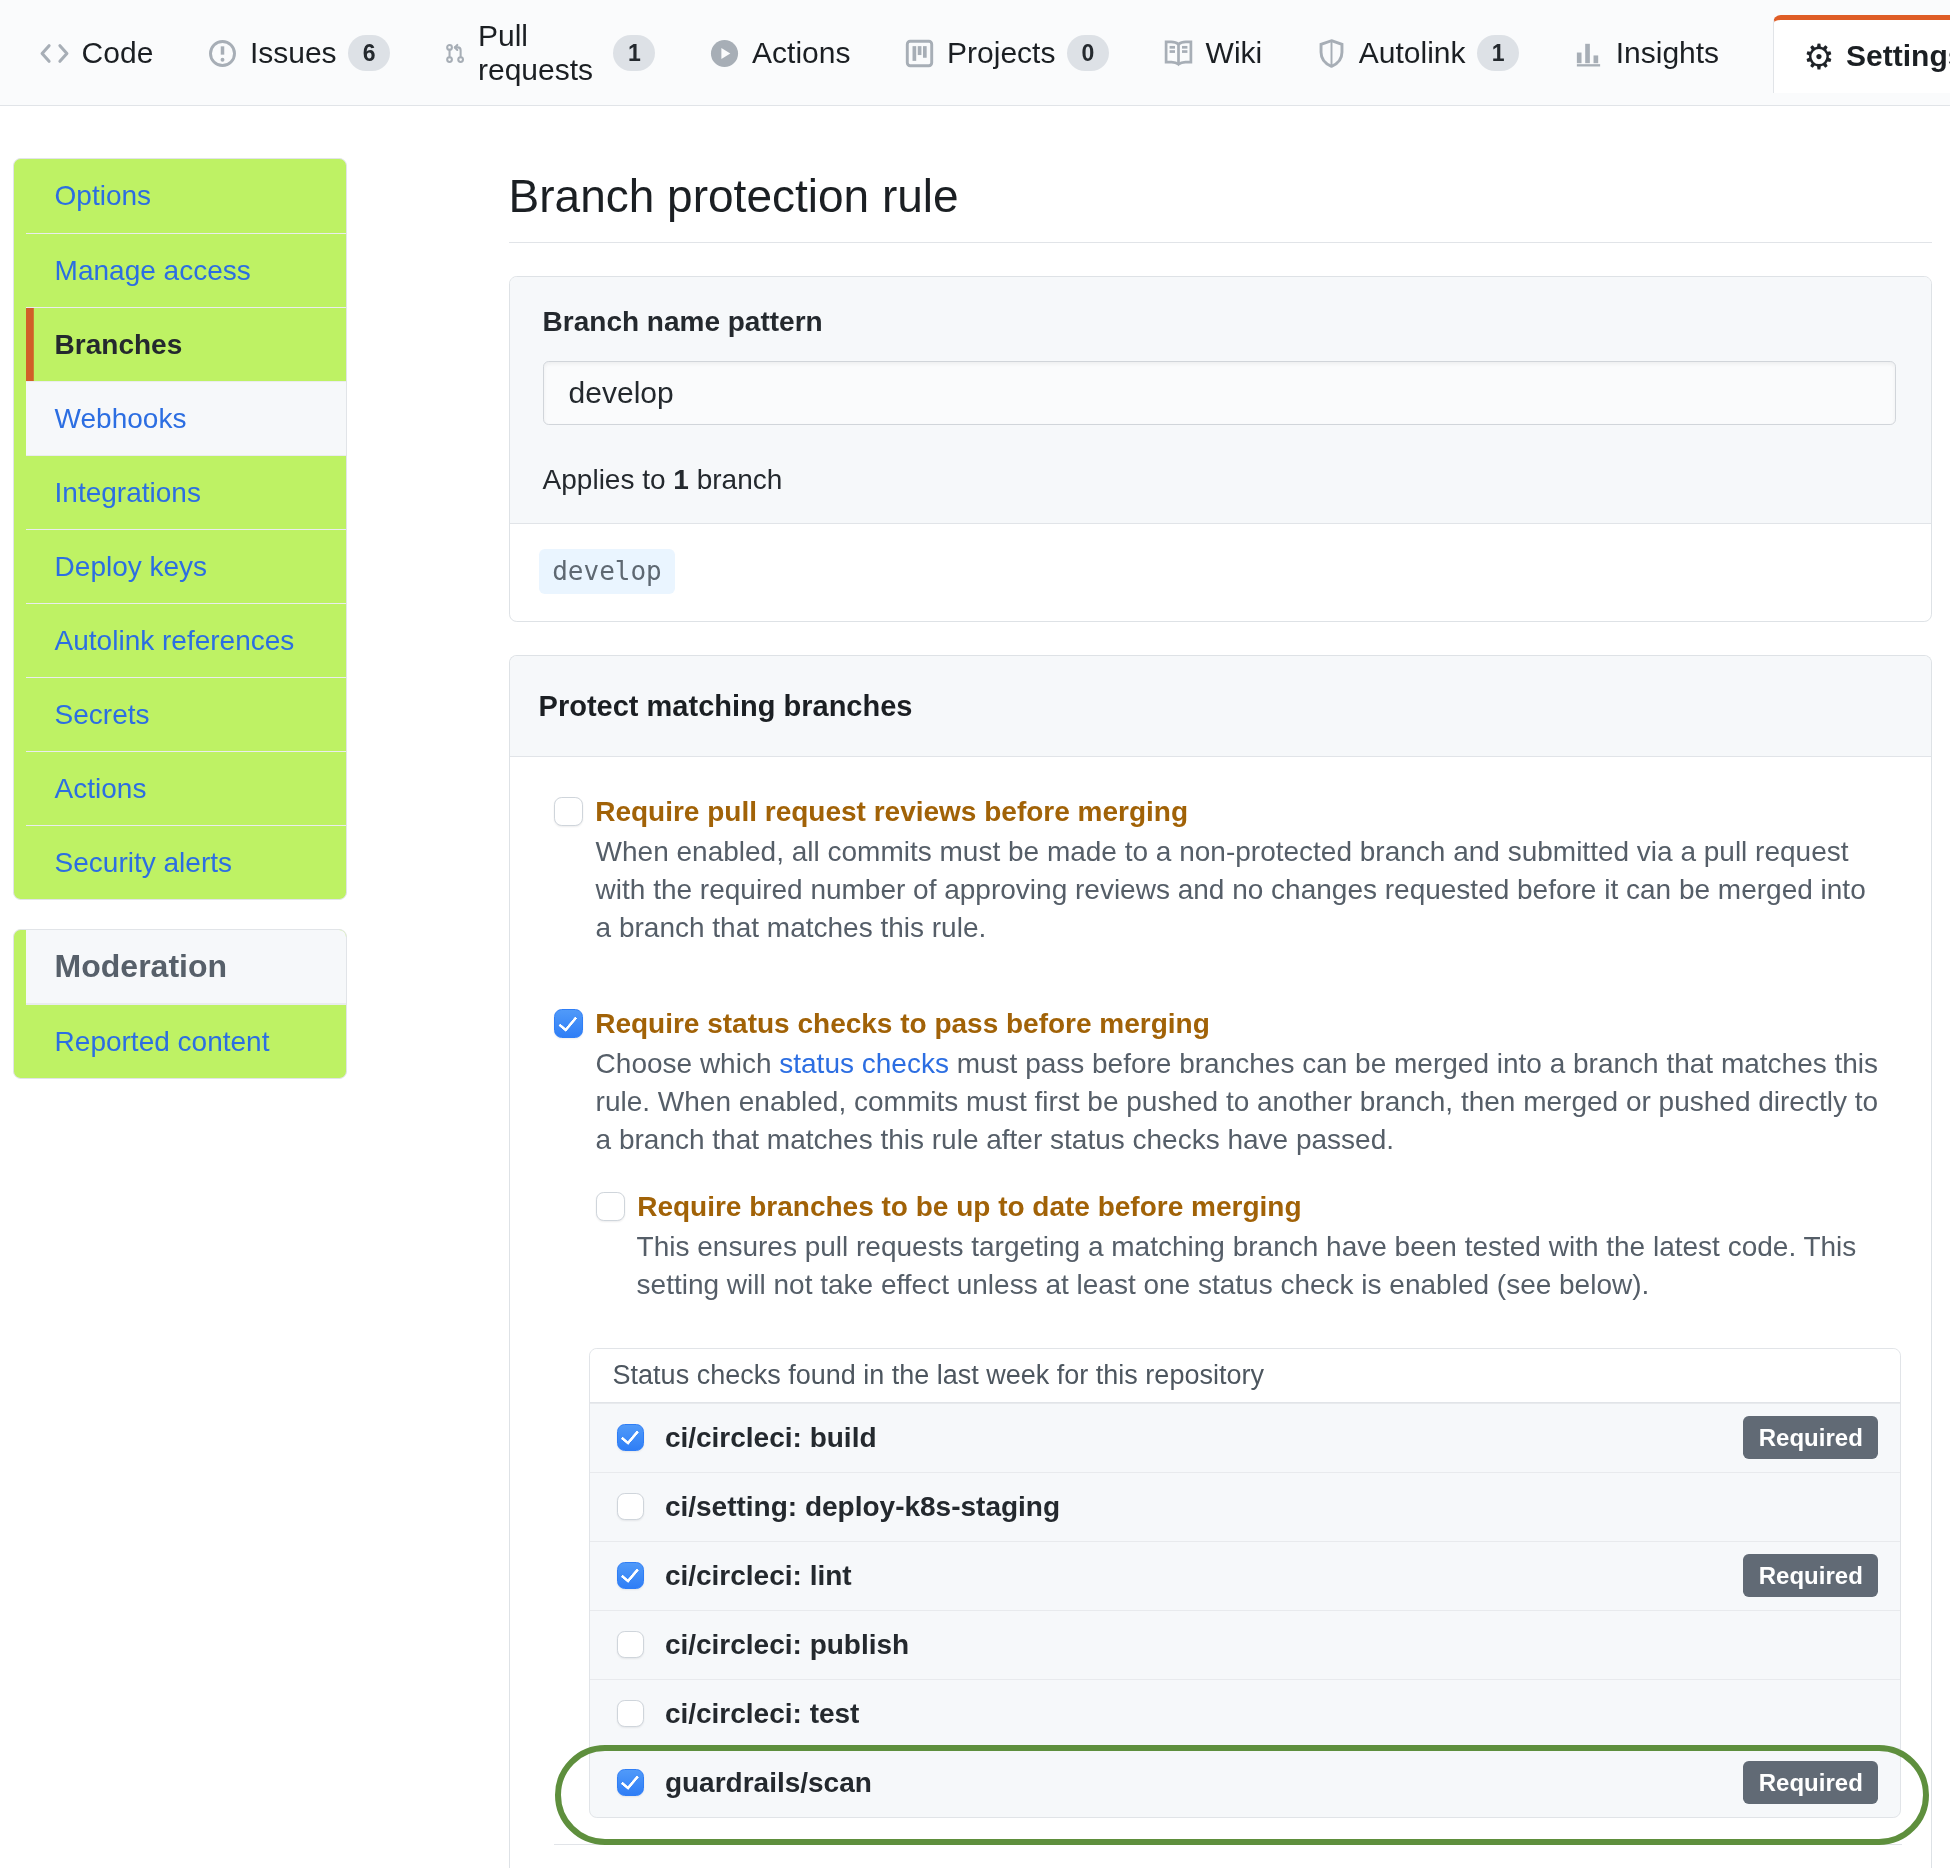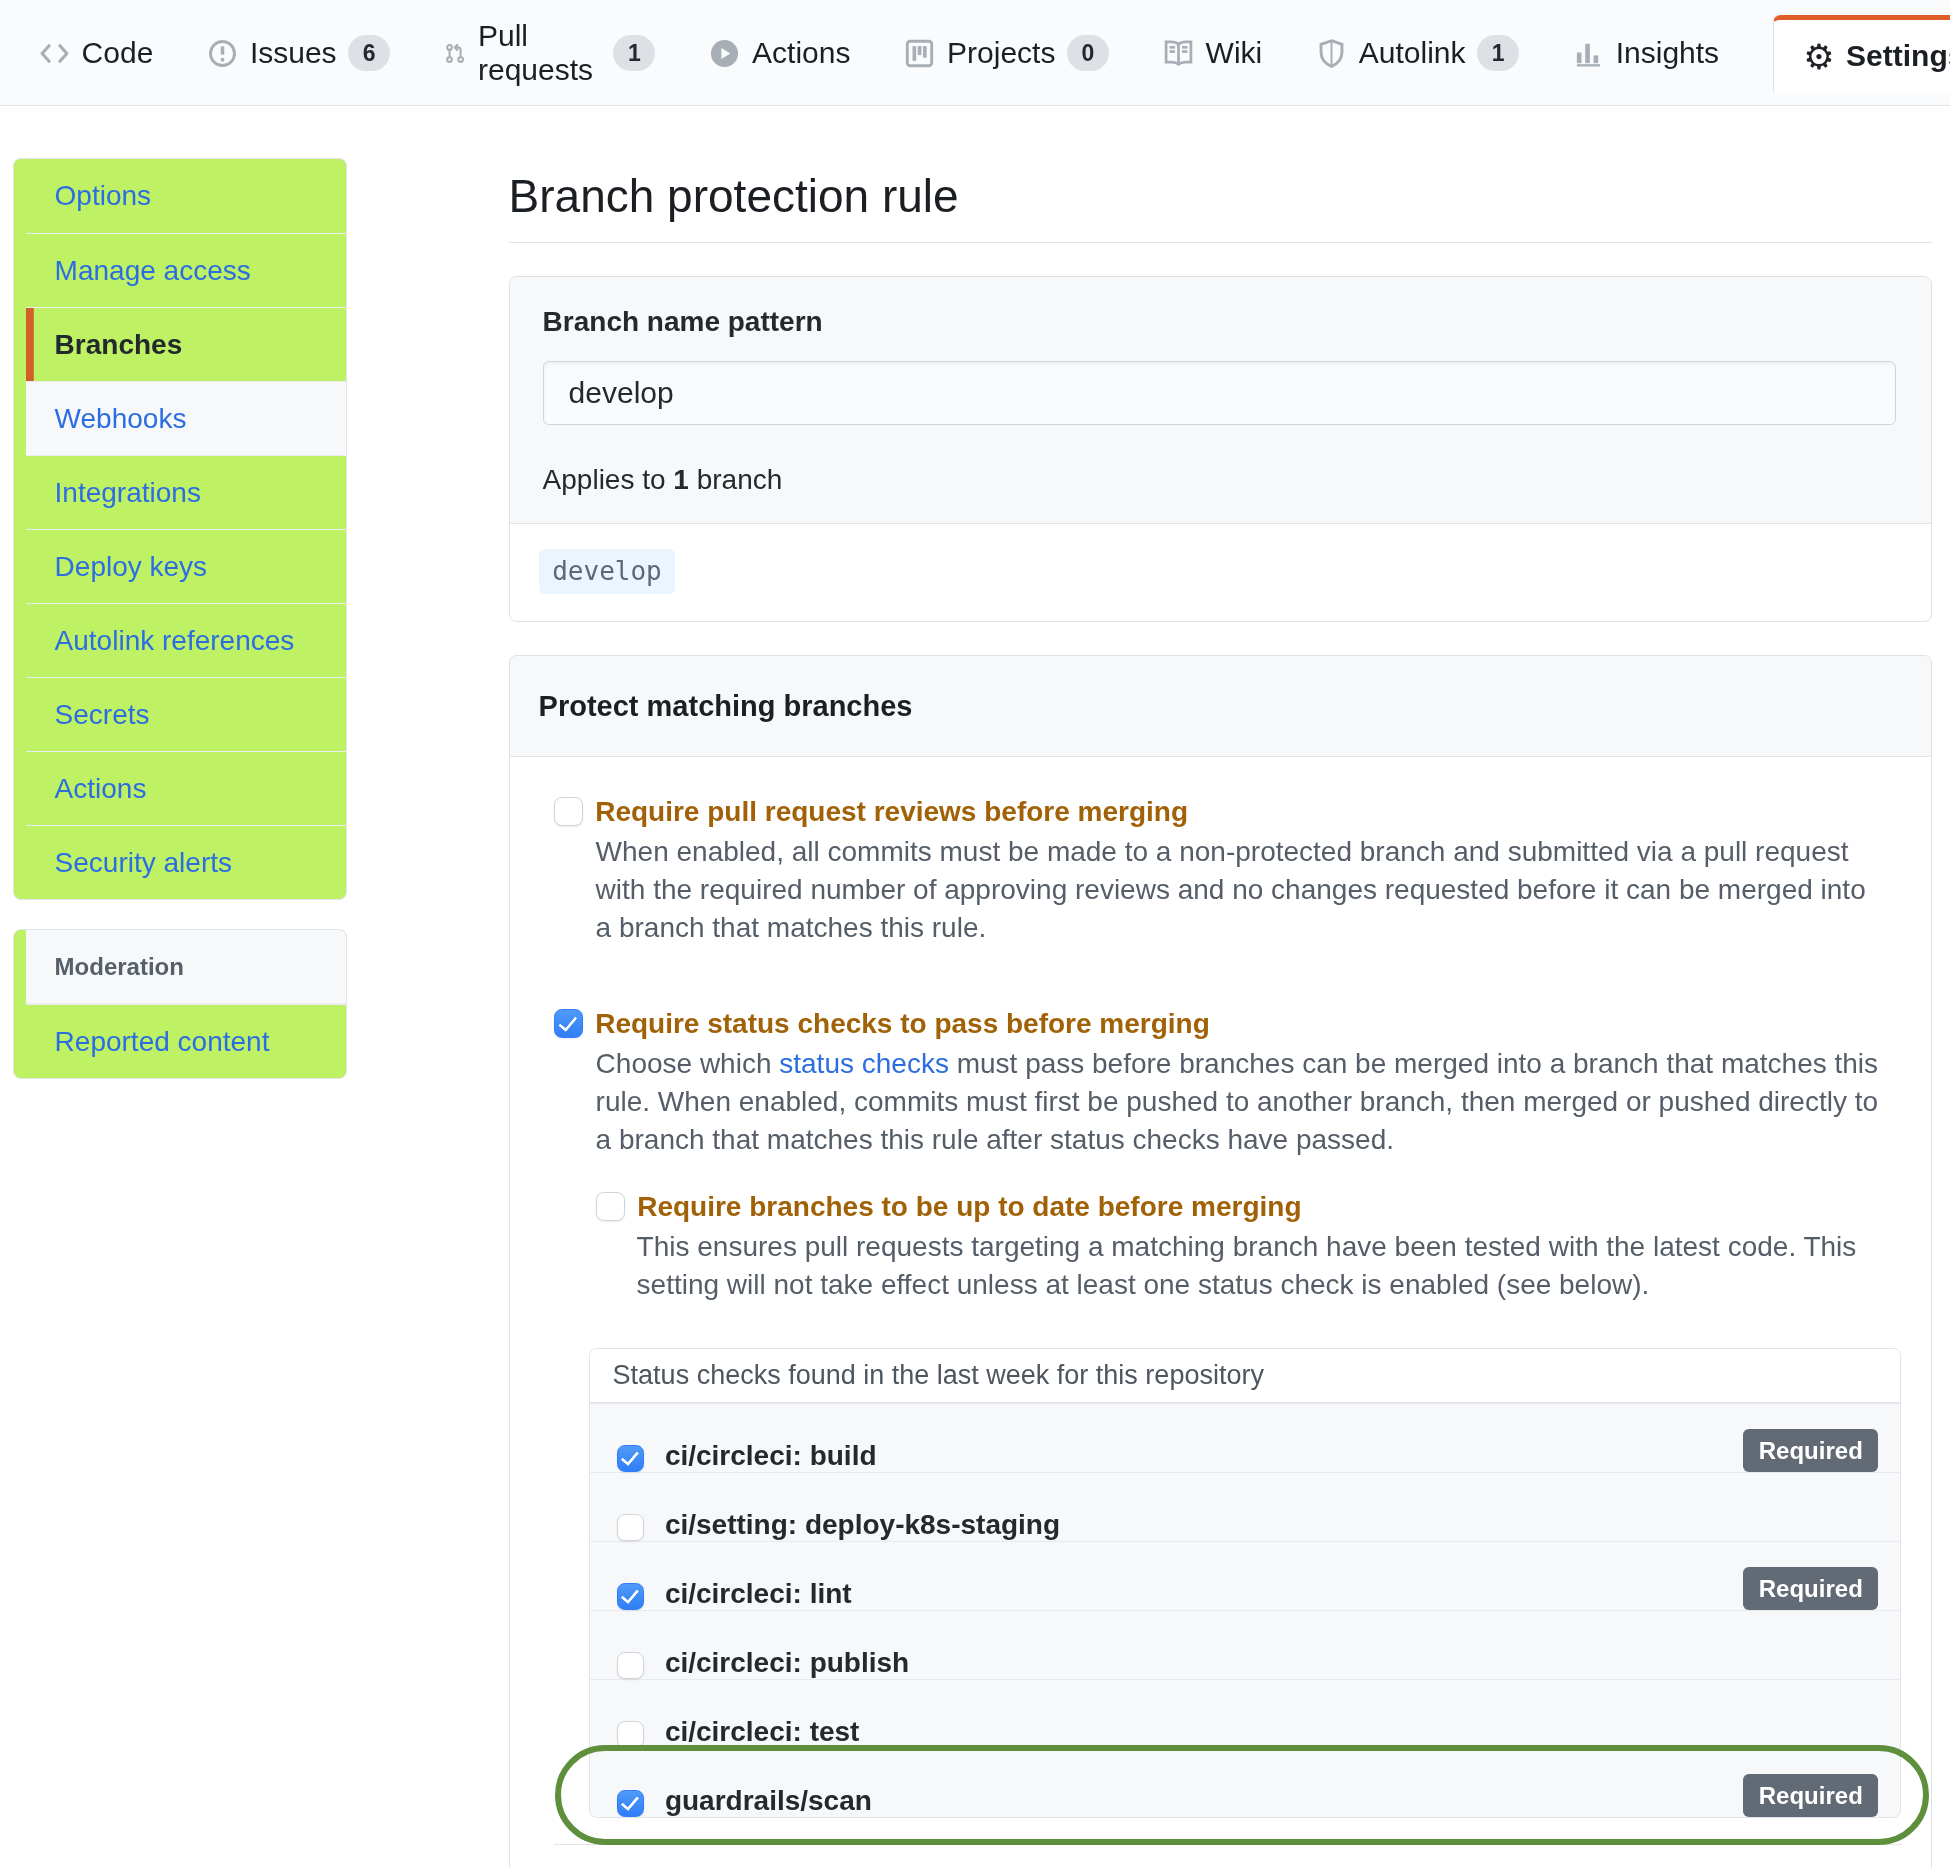--- a/index.html
+++ b/index.html
@@ -23,21 +23,21 @@
   
   .layout { display:flex; align-items:flex-start; }
   .sidebar { width:334px; margin:52px 0 0 12.6px; flex:none; }
   .sbox { border:1.9px solid #e1e4e8; border-radius:7.8px; background:#bef264; overflow:hidden;padding-left:12px; }
   .sitem { height:74px; display:flex; align-items:center; padding-left:29px; font-size:28px;
     color:#2c6ee2; border-top:1.9px solid #eaecef; cursor:pointer; }
   .sitem:first-child { border-top:none; }
   .sitem.active { color:#24292e; font-weight:700; box-shadow:inset 7.8px 0 0 #d15f28; }
   .sitem.hovered { background:#f6f8fa; }
   .sbox.moderation { margin-top:29px; }
-  .shead { height:74px; display:flex; align-items:center; padding-left:29px; font-size:24px;
+  .shead { height:74px; display:flex; align-items:center; padding-left:29px; font-size:32px;
     font-weight:700; color:#57606a; background:#f6f8fa; border-bottom:1.9px solid #eaecef; }
 
   
   .main { width:1423px; margin-left:162px; }
   h1.page-title { font-size:46px; font-weight:400; color:#1b1f23; margin-top:61px; line-height:58px; }
   .title-hr { border:none; border-top:1.9px solid #e1e4e8; margin-top:16.5px; }
 
   .card { border:1.9px solid #dee2e6; border-radius:7.8px; margin-top:33px; background:#fff; }
   .card-top { background:#f6f8fa; border-bottom:1.9px solid #e1e4e8; border-radius:6.8px 6.8px 0 0;
     padding:29px 33px 27px; }
@@ -70,21 +70,21 @@
   .checkbox { width:29px; height:29px; border-radius:7.8px; background:#fff; border:1.9px solid #cfd5db;
     box-shadow:0 1px 1.9px rgba(27,31,35,.08); flex:none; margin-top:1.9px; position:relative; cursor:pointer; }
   .checkbox.checked { background:linear-gradient(#509af9,#2f7ef6); border-color:#2f7ef6; }
   .checkbox.checked::after { content:""; position:absolute; left:8.7px; top:2.9px; width:6.8px; height:14.6px;
     border:solid #fff; border-width:0 3.9px 3.9px 0; transform:rotate(40deg); border-radius:1px; }
 
   .checks-box { margin:44px 0 0 35px; width:1312px; border:1.9px solid #e1e4e8; border-radius:7.8px;
     background:#f6f8fa; overflow:hidden; }
   .checks-head { background:#fff; height:54px; display:flex; align-items:center; padding:0 23px;
     font-size:27px; color:#4d565f; border-bottom:1.9px solid #e1e4e8; }
-  .check-row { height:69px; display:flex; align-items:flex-end; padding:0 21.3px 0 27px;
+  .check-row { height:69px; display:flex; align-items:center; padding:0 21.3px 0 27px;
     border-top:1.9px solid #e8eaed; }
   .check-row:first-of-type { border-top:none; }
   .check-row .checkbox { width:27px; height:27px; margin:0 0 0 0; }
   .check-row .checkbox.checked::after { left:7.8px; top:1.9px; width:6.8px; height:13.6px; }
   .check-label { margin-left:21.3px; font-size:28px; font-weight:700; color:#24292e; }
   .flex-spacer { flex:1; }
   .req-badge { background:#616a75; color:#fff; font-weight:700; font-size:24px; padding:6.8px 15.5px;
     border-radius:5.8px; line-height:29px; }
 
   .green-annotation { position:absolute; left:45px; top:1089px; width:1374px; height:100px;

